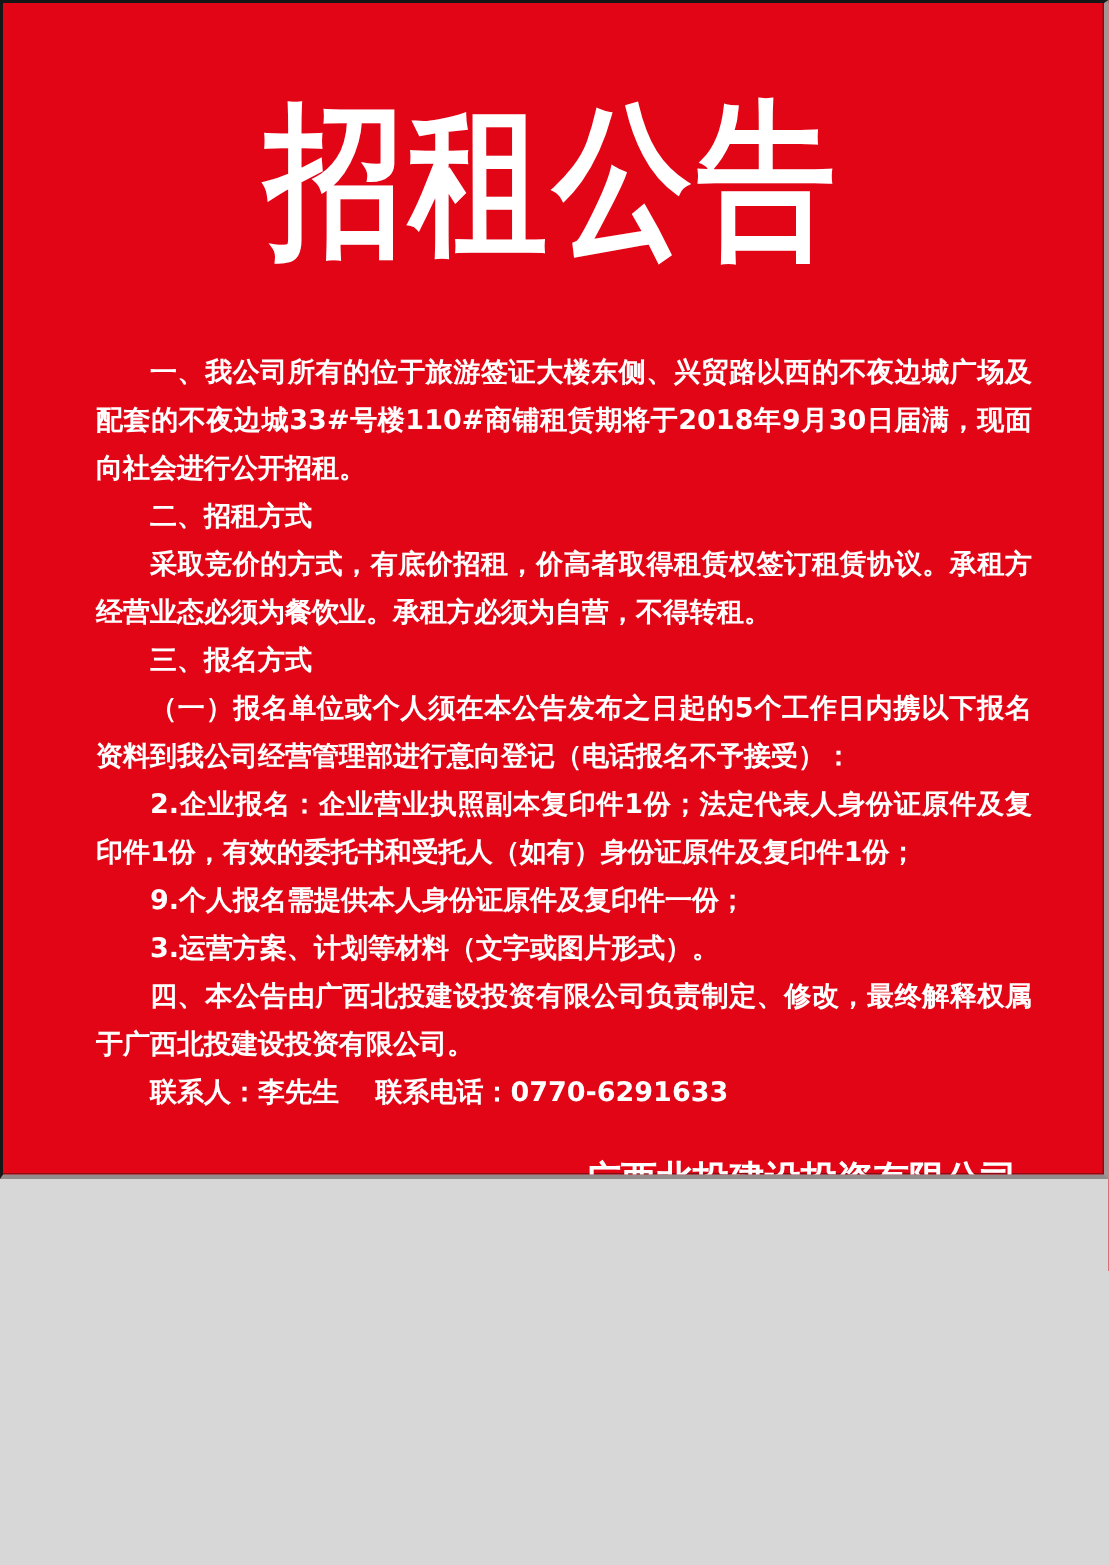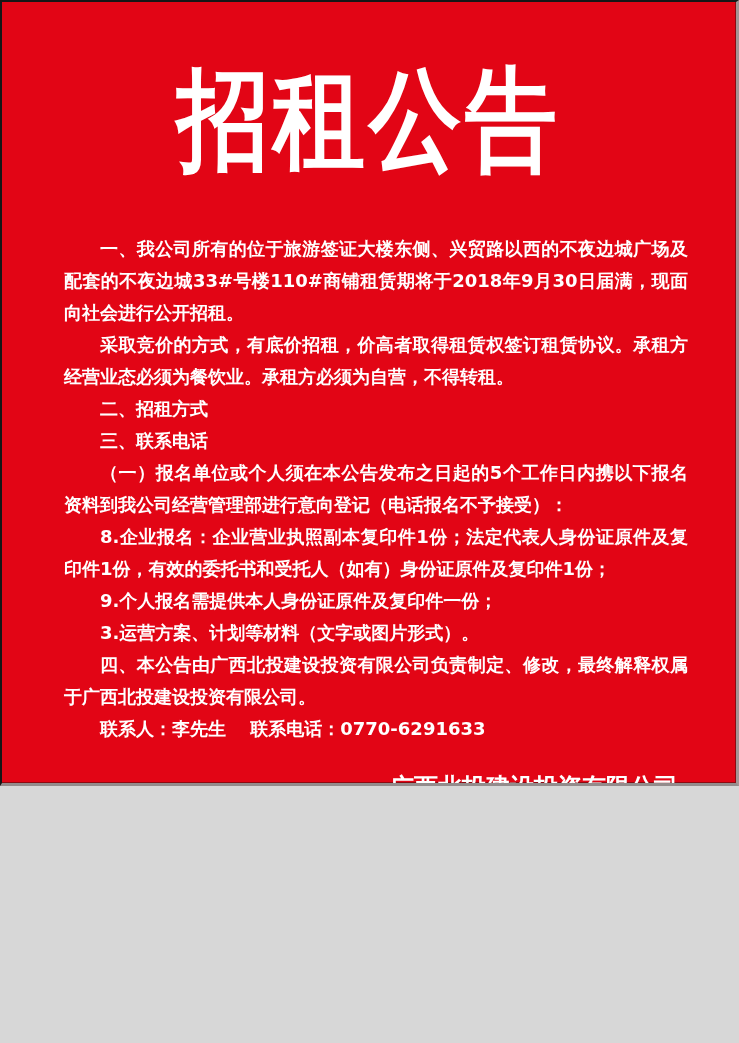--- a/index.html
+++ b/index.html
@@ -65,25 +65,25 @@
 <body>
 
 <div class="poster">
 
   <div class="title-wrap">
     <span class="title-text">招租公告</span>
   </div>
 
   <div class="body-text">
     <p>一、我公司所有的位于旅游签证大楼东侧、兴贸路以西的不夜边城广场及配套的不夜边城33#号楼110#商铺租赁期将于2018年9月30日届满，现面向社会进行公开招租。</p>
+    <p>二、招租方式</p>
     <p>采取竞价的方式，有底价招租，价高者取得租赁权签订租赁协议。承租方经营业态必须为餐饮业。承租方必须为自营，不得转租。</p>
-    <p>二、招租方式</p>
-    <p>三、联系电话</p>
+    <p>三、报名方式</p>
     <p>（一）报名单位或个人须在本公告发布之日起的5个工作日内携以下报名资料到我公司经营管理部进行意向登记（电话报名不予接受）：</p>
-    <p>8.企业报名：企业营业执照副本复印件1份；法定代表人身份证原件及复印件1份，有效的委托书和受托人（如有）身份证原件及复印件1份；</p>
+    <p>2.企业报名：企业营业执照副本复印件1份；法定代表人身份证原件及复印件1份，有效的委托书和受托人（如有）身份证原件及复印件1份；</p>
     <p>9.个人报名需提供本人身份证原件及复印件一份；</p>
     <p>3.运营方案、计划等材料（文字或图片形式）。</p>
     <p>四、本公告由广西北投建设投资有限公司负责制定、修改，最终解释权属于广西北投建设投资有限公司。</p>
     <p>联系人：李先生　 联系电话：0770-6291633</p>
   </div>
 
   <div class="signature">
     <div>广西北投建设投资有限公司</div>
     <div>2018年9月30日</div>
   </div>

